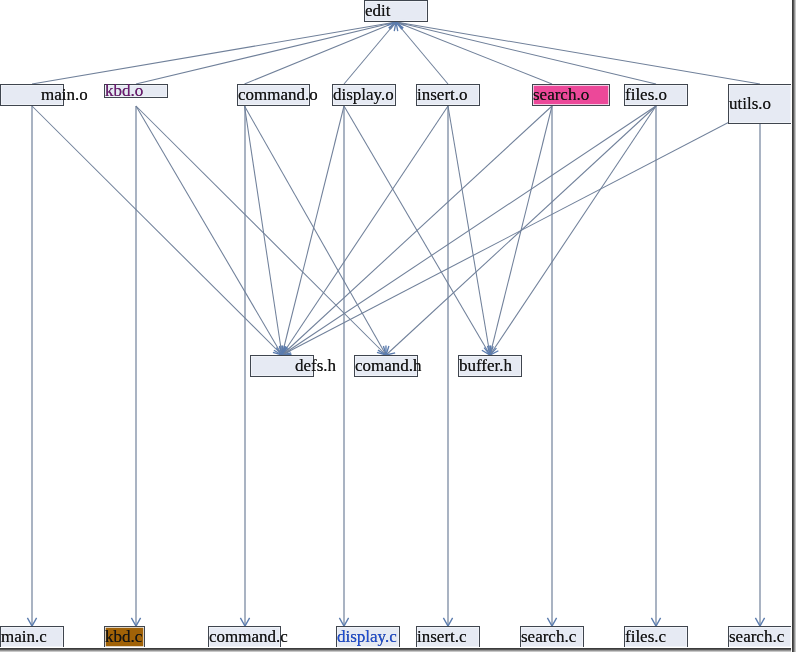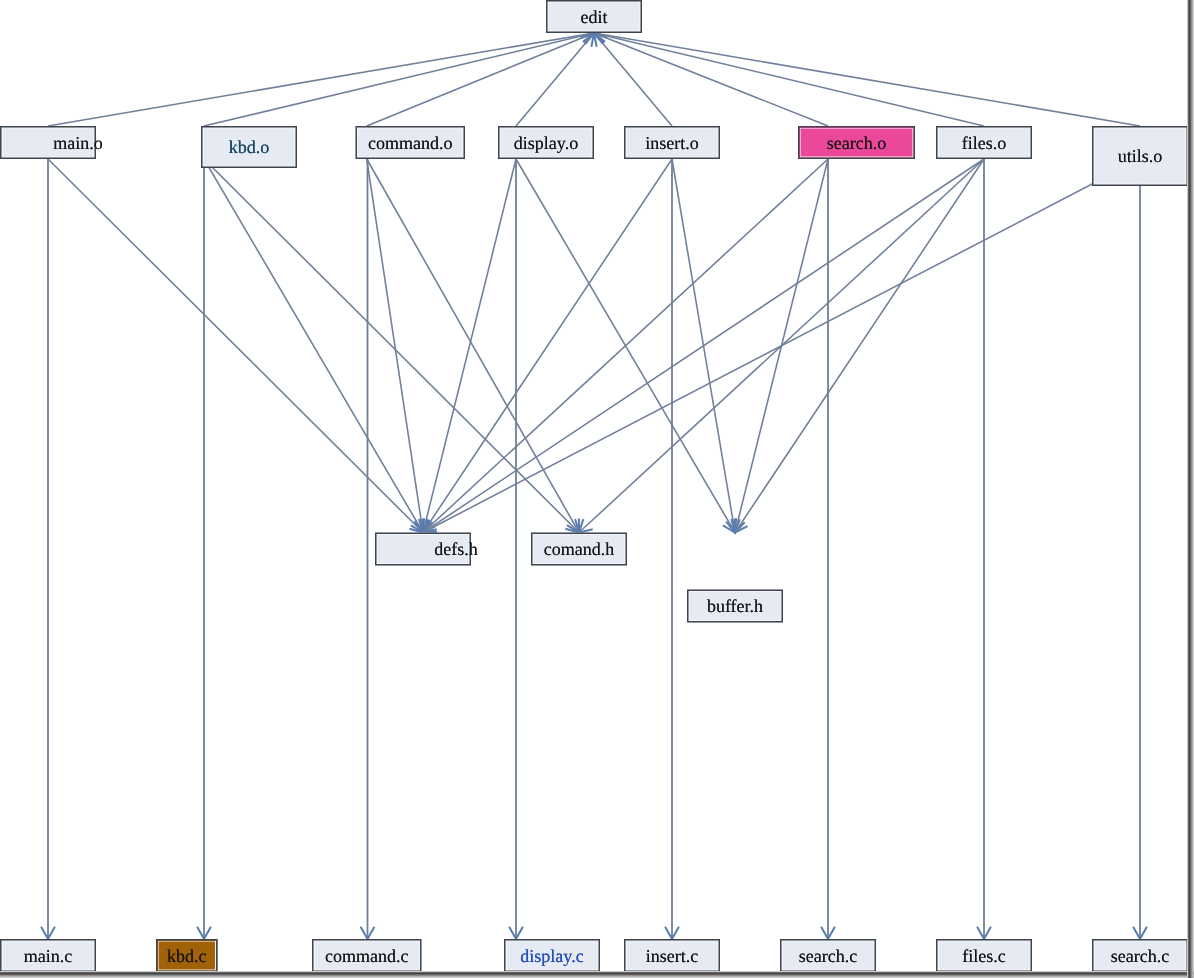--- a/index.html
+++ b/index.html
@@ -5,22 +5,22 @@
   html,body{margin:0;padding:0;background:#ffffff;}
   body{width:796px;height:652px;overflow:hidden;font-family:"Liberation Serif",serif;}
   #stage{position:relative;width:796px;height:652px;background:#fff;}
   #nodes{position:absolute;left:0;top:0;width:796px;height:652px;opacity:0.999;transform:translateZ(0);}
   #frame-bottom{position:absolute;left:0;top:647px;width:796px;height:5px;
     background:linear-gradient(to bottom,#ffffff 0,#ffffff 0.5px,#3c3c3c 1.4px,#3c3c3c 2.1px,#7b7b7b 3.0px,#aeaeae 4.0px,#cccccc 4.6px,#cccccc 5px);}
   #frame-right{position:absolute;left:791px;top:0;width:5px;height:652px;
     background:linear-gradient(to right,#ffffff 0,#ffffff 0.5px,#3c3c3c 1.4px,#3c3c3c 2.1px,#7b7b7b 3.0px,#aeaeae 4.0px,#cccccc 4.6px,#cccccc 5px);}
   svg{position:absolute;left:0;top:0;}
   .nodebox{position:absolute;box-sizing:border-box;border:1.7px solid #3f454e;
-    background:#e6eaf3;display:flex;align-items:center;justify-content:center;
-    font-family:"Liberation Serif",serif;font-size:12px;color:#151515;
+    background:#e6eaf3;display:flex;align-items:center;
+    font-family:"Liberation Serif",serif;font-size:17px;color:#151515;
     -webkit-font-smoothing:antialiased;
     text-shadow:0 0 0.35px rgba(10,10,10,0.75);
     box-shadow:inset 0 0 0 0.7px #f4f6fa;}
 </style>
 </head>
 <body>
 
 <div id="stage" style="background: rgb(255, 255, 255);">
   <svg id="edges" width="796" height="652">
       <g>
@@ -148,21 +148,21 @@
         <path d="M287.15,347.13 L282.00,355.00 L291.40,355.29" fill="none" stroke="#5b7cae" stroke-width="1.35"></path>
       </g>
     </svg>
   <div id="nodes">
       <div class="nodebox" style="left: 364px; top: 0px; width: 64px; height: 22px; background: rgb(230, 234, 243); border-color: rgb(63, 69, 78); color: rgb(21, 21, 21); box-shadow: rgb(244, 246, 250) 0px 0px 0px 0.7px inset;">
         <span>edit</span>
       </div>
       <div class="nodebox" style="left: 0px; top: 84px; width: 64px; height: 22px; background: rgb(230, 234, 243); border-color: rgb(63, 69, 78); color: rgb(21, 21, 21); box-shadow: rgb(244, 246, 250) 0px 0px 0px 0.7px inset; padding-left: 40px;">
         <span>main.o</span>
       </div>
-      <div class="nodebox" style="left: 104px; top: 84px; width: 64px; height: 28px; background: rgb(230, 234, 243); border-color: rgb(63, 69, 78); color: #0c4a6e; box-shadow: rgb(244, 246, 250) 0px 0px 0px 0.7px inset; margin-left: 30px;">
+      <div class="nodebox" style="left: 104px; top: 84px; width: 64px; height: 14px; background: rgb(230, 234, 243); border-color: rgb(63, 69, 78); color: #701a75; box-shadow: rgb(244, 246, 250) 0px 0px 0px 0.7px inset;">
         <span>kbd.o</span>
       </div>
       <div class="nodebox" style="left: 208px; top: 84px; width: 73px; height: 22px; background: rgb(230, 234, 243); border-color: rgb(63, 69, 78); color: rgb(21, 21, 21); box-shadow: rgb(244, 246, 250) 0px 0px 0px 0.7px inset; margin-left: 29px;">
         <span>command.o</span>
       </div>
       <div class="nodebox" style="left: 312px; top: 84px; width: 64px; height: 22px; background: rgb(230, 234, 243); border-color: rgb(63, 69, 78); color: rgb(21, 21, 21); box-shadow: rgb(244, 246, 250) 0px 0px 0px 0.7px inset; margin-left: 20px;">
         <span>display.o</span>
       </div>
       <div class="nodebox" style="left: 416px; top: 84px; width: 64px; height: 22px; background: rgb(230, 234, 243); border-color: rgb(63, 69, 78); color: rgb(21, 21, 21); box-shadow: rgb(244, 246, 250) 0px 0px 0px 0.7px inset;">
         <span>insert.o</span>
@@ -175,21 +175,21 @@
       </div>
       <div class="nodebox" style="left: 728px; top: 84px; width: 64px; height: 40px; background: rgb(230, 234, 243); border-color: rgb(63, 69, 78); color: rgb(21, 21, 21); box-shadow: rgb(244, 246, 250) 0px 0px 0px 0.7px inset;">
         <span>utils.o</span>
       </div>
       <div class="nodebox" style="left: 250px; top: 355px; width: 64px; height: 22px; background: rgb(230, 234, 243); border-color: rgb(63, 69, 78); color: rgb(21, 21, 21); box-shadow: rgb(244, 246, 250) 0px 0px 0px 0.7px inset; padding-left: 44px;">
         <span>defs.h</span>
       </div>
       <div class="nodebox" style="left: 354px; top: 355px; width: 64px; height: 22px; background: rgb(230, 234, 243); border-color: rgb(63, 69, 78); color: rgb(21, 21, 21); box-shadow: rgb(244, 246, 250) 0px 0px 0px 0.7px inset;">
         <span>comand.h</span>
       </div>
-      <div class="nodebox" style="left: 458px; top: 355px; width: 64px; height: 22px; background: rgb(230, 234, 243); border-color: rgb(63, 69, 78); color: rgb(21, 21, 21); box-shadow: rgb(244, 246, 250) 0px 0px 0px 0.7px inset; margin-top: 38px;">
+      <div class="nodebox" style="left: 458px; top: 355px; width: 64px; height: 22px; background: rgb(230, 234, 243); border-color: rgb(63, 69, 78); color: rgb(21, 21, 21); box-shadow: rgb(244, 246, 250) 0px 0px 0px 0.7px inset;">
         <span>buffer.h</span>
       </div>
       <div class="nodebox" style="left: 0px; top: 626px; width: 64px; height: 22px; background: rgb(230, 234, 243); border-color: rgb(63, 69, 78); color: rgb(21, 21, 21); box-shadow: rgb(244, 246, 250) 0px 0px 0px 0.7px inset;">
         <span>main.c</span>
       </div>
       <div class="nodebox" style="left: 104px; top: 626px; width: 41px; height: 22px; background: #a16207; border-color: rgb(63, 69, 78); color: rgb(21, 21, 21); box-shadow: rgb(244, 246, 250) 0px 0px 0px 0.7px inset;">
         <span>kbd.c</span>
       </div>
       <div class="nodebox" style="left: 208px; top: 626px; width: 73px; height: 22px; background: rgb(230, 234, 243); border-color: rgb(63, 69, 78); color: rgb(21, 21, 21); box-shadow: rgb(244, 246, 250) 0px 0px 0px 0.7px inset;">
         <span>command.c</span>

